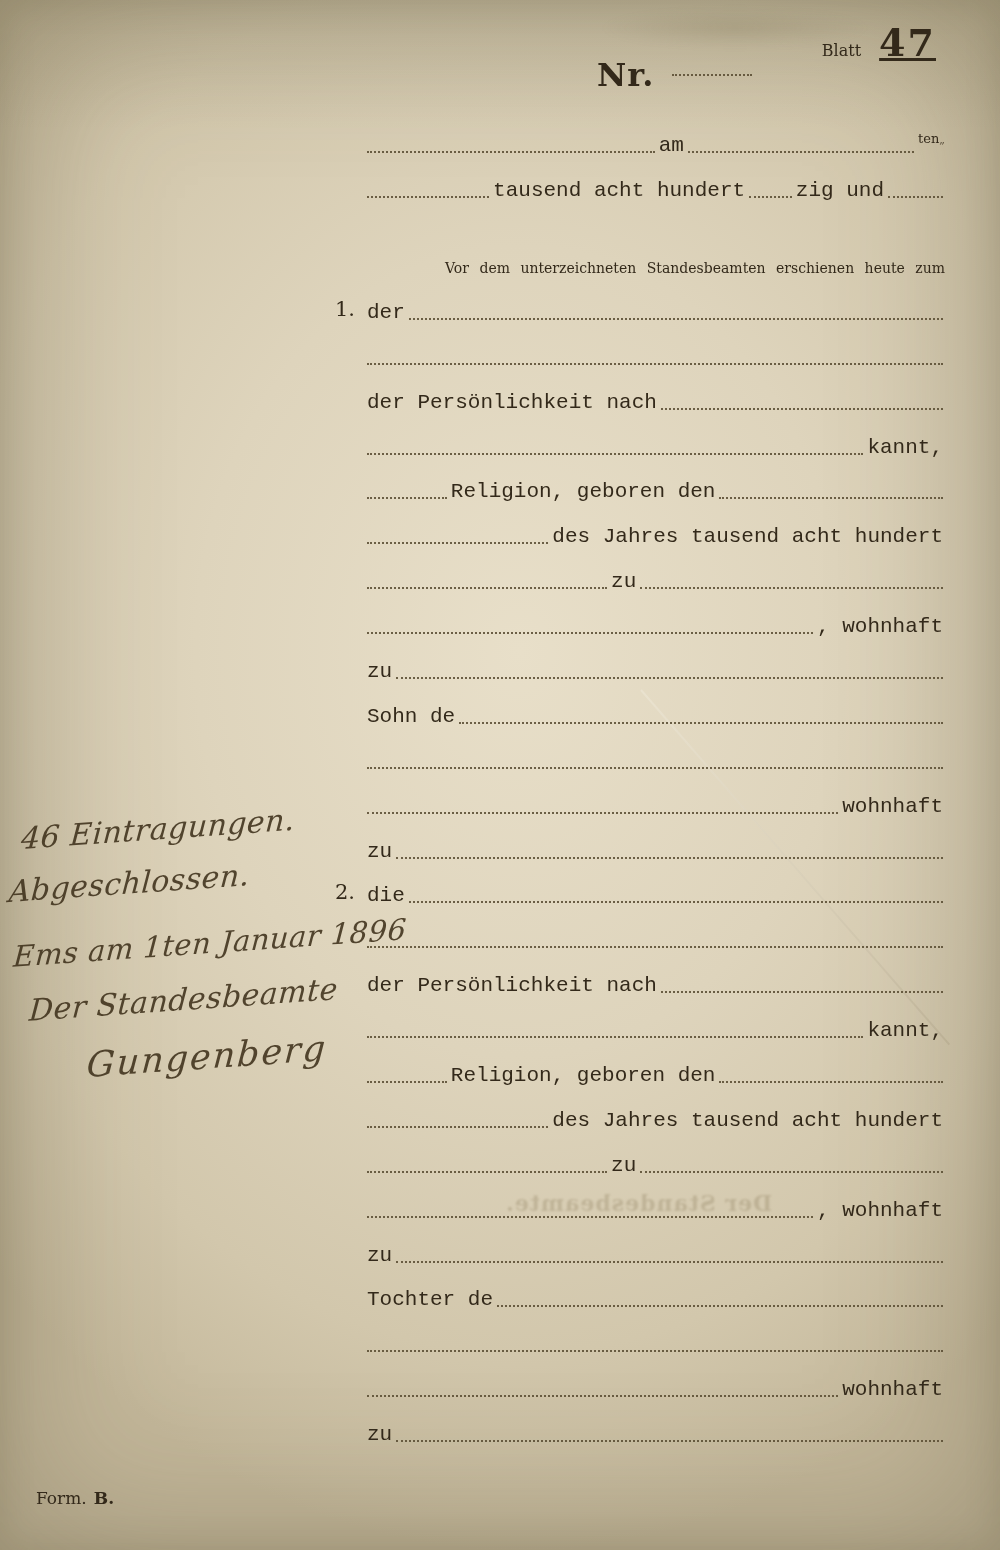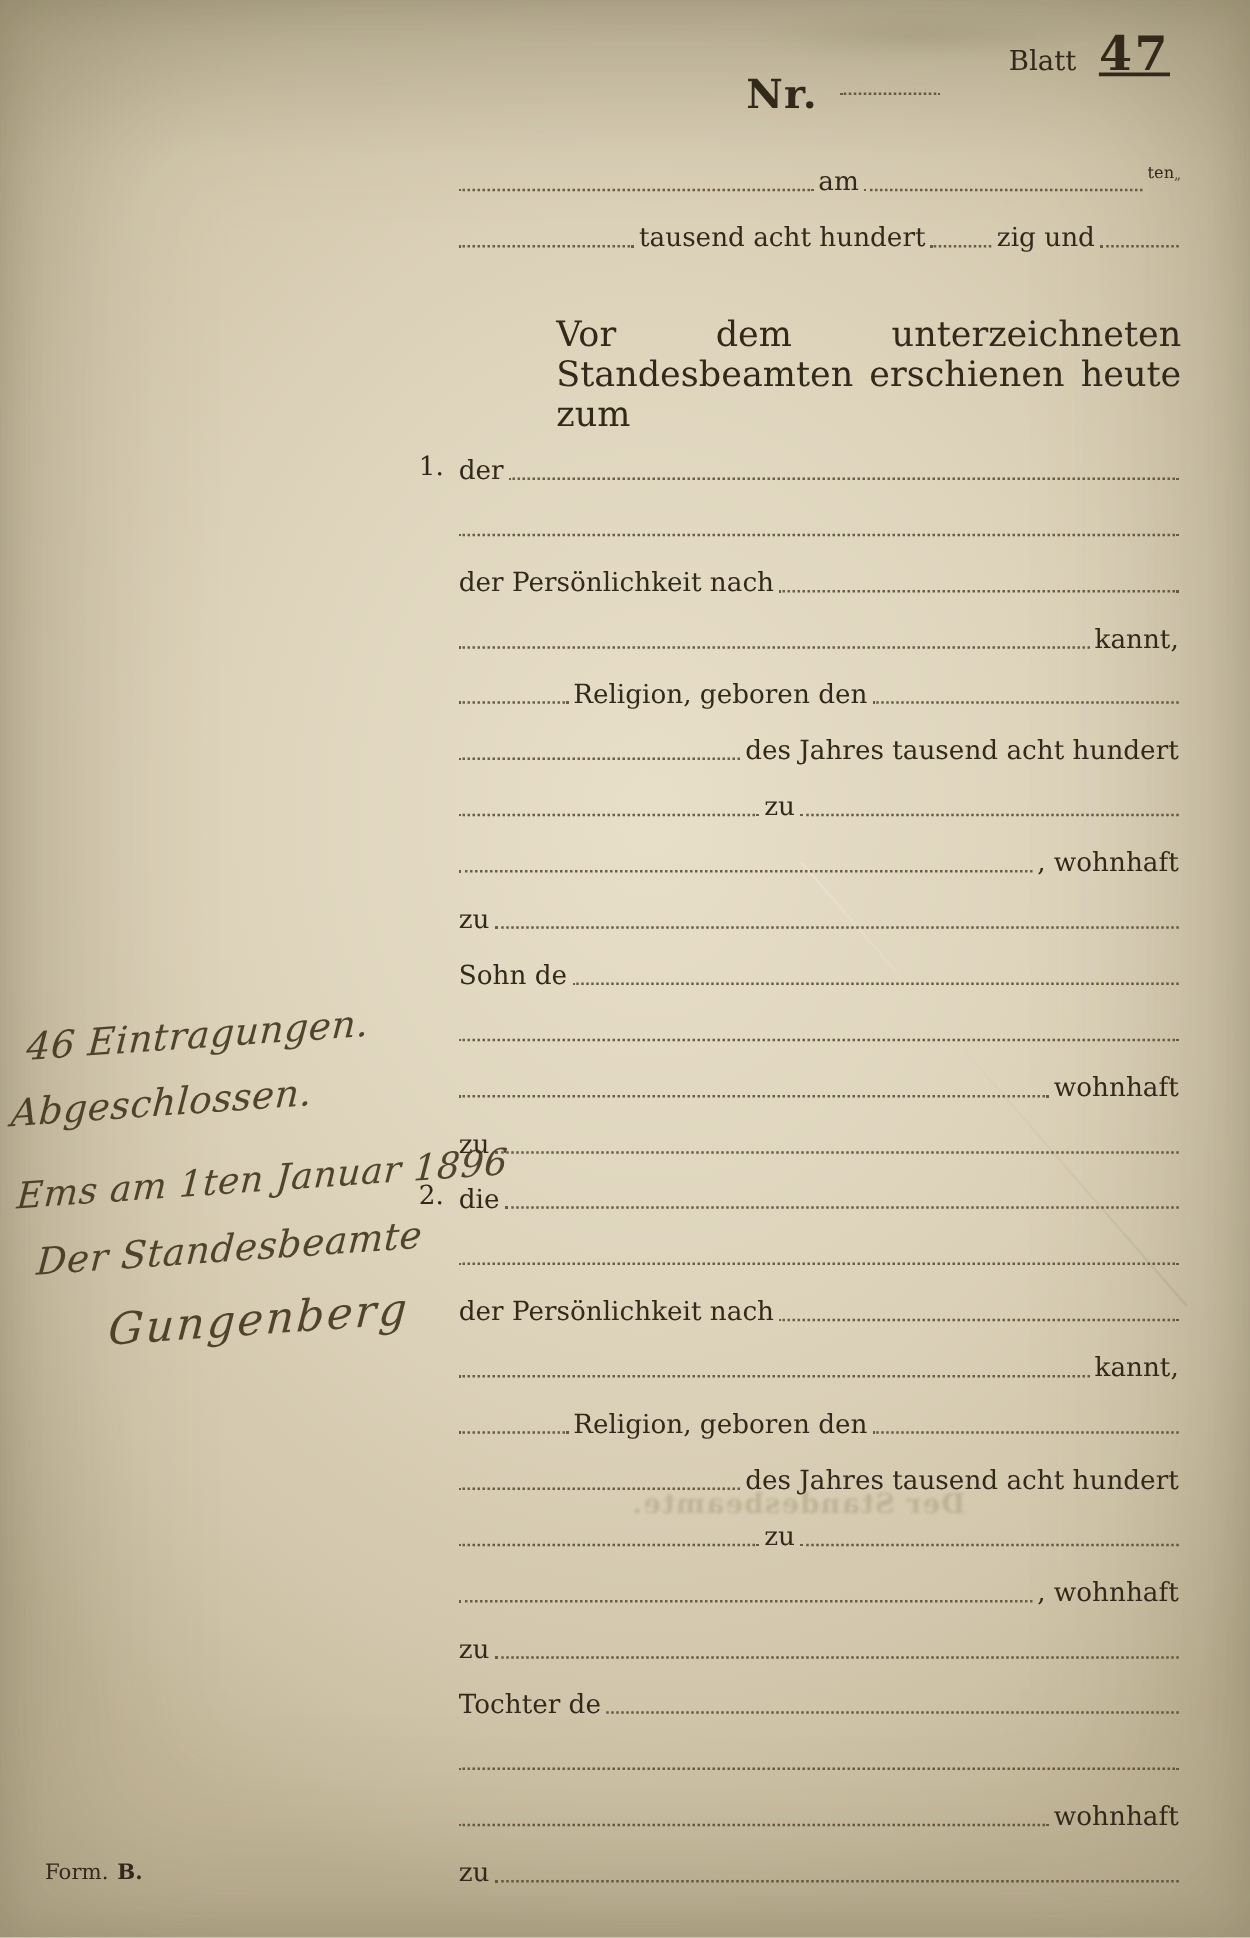--- a/index.html
+++ b/index.html
@@ -16,42 +16,42 @@
     background:linear-gradient(rgba(116,108,78,0.14), rgba(116,108,78,0));}
   .smudge{position:absolute;pointer-events:none;border-radius:50%;
     background:radial-gradient(rgba(128,118,86,0.22), rgba(128,118,86,0) 70%);filter:blur(3px);}
   #smudge-top{left:600px;top:8px;width:270px;height:40px;}
   .crease{position:absolute;left:640px;top:690px;width:2px;height:470px;opacity:.4;
     transform:rotate(-41deg);transform-origin:top center;pointer-events:none;
     background:linear-gradient(rgba(255,255,250,0.5), rgba(120,105,75,0.35));}
 
   
   #blatt{position:absolute;top:20px;right:64px;display:flex;align-items:baseline;gap:18px;}
-  #blatt .lbl{font-size:22px;}
+  #blatt .lbl{font-size:16px;}
   #blatt .num{font-size:38px;font-weight:bold;letter-spacing:2px;text-decoration:underline;}
   #nr{position:absolute;top:56px;left:597px;display:flex;align-items:center;}
   #nr .lbl{font-size:32px;font-weight:bold;letter-spacing:1px;}
   #nr .dots{width:80px;margin-left:18px;}
 
   
   #column{position:absolute;left:365px;top:118px;width:580px;}
   .fline{display:flex;align-items:flex-end;height:44.9px;padding-bottom:6px;
     font-size:21px;position:relative;box-sizing:border-box;}
   #intro .fline{height:45px;}
-  .seg-t{white-space:pre;padding:0 2px;line-height:1;transform:translateY(-1px);}
+  .seg-t{white-space:pre;padding:0 2px;line-height:1;transform:translateY(-1px);font-family:Liberation Mono, monospace;}
   .dots{flex-grow:1;height:2px;border-bottom:2px dotted rgba(86,73,47,0.85);
     align-self:flex-end;margin:0 2px 4px 2px;min-width:18px;}
   #nr .dots{align-self:auto;margin-bottom:2px;}
   .marker{position:absolute;left:-30px;bottom:9px;font-size:21px;}
   .sup{display:flex;flex-direction:row;align-items:center;font-size:13px;
     margin:0 0 12px 2px;line-height:1;}
   .sup .sup-mark{font-size:11px;margin-top:1px;opacity:.8;}
 
   #preamble{margin-top:14px;margin-bottom:1px;}
-  .preamble-line{font-size:28px;line-height:32px;margin-top:44px;}
+  .preamble-line{font-size:14px;line-height:32px;margin-top:44px;}
   .preamble-line.indent{padding-left:80px;text-align:justify;text-align-last:justify;}
 
   
   #handwriting{position:absolute;left:12px;top:812px;width:366px;
     transform:rotate(-4deg);font-style:italic;color:rgba(62,48,26,0.88);
     font-size:30px;letter-spacing:0.5px;line-height:1;}
   .hw-line{height:52px;white-space:nowrap;transform:skewX(-8deg);}
   .hw-0{padding-left:16px;}
   .hw-2{margin-top:14px;font-size:29px;}
   .hw-3{padding-left:12px;margin-top:2px;}

